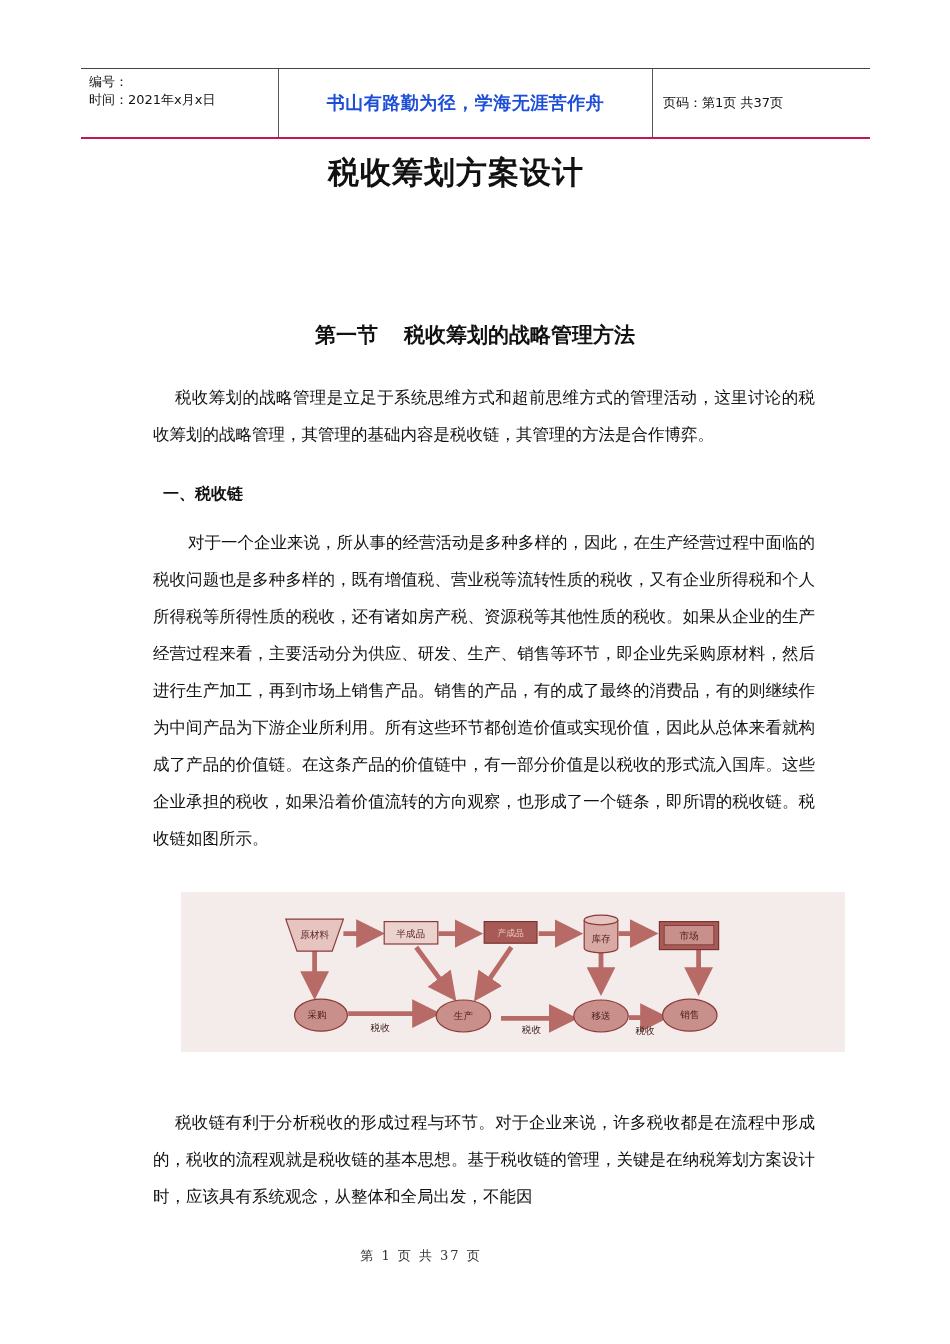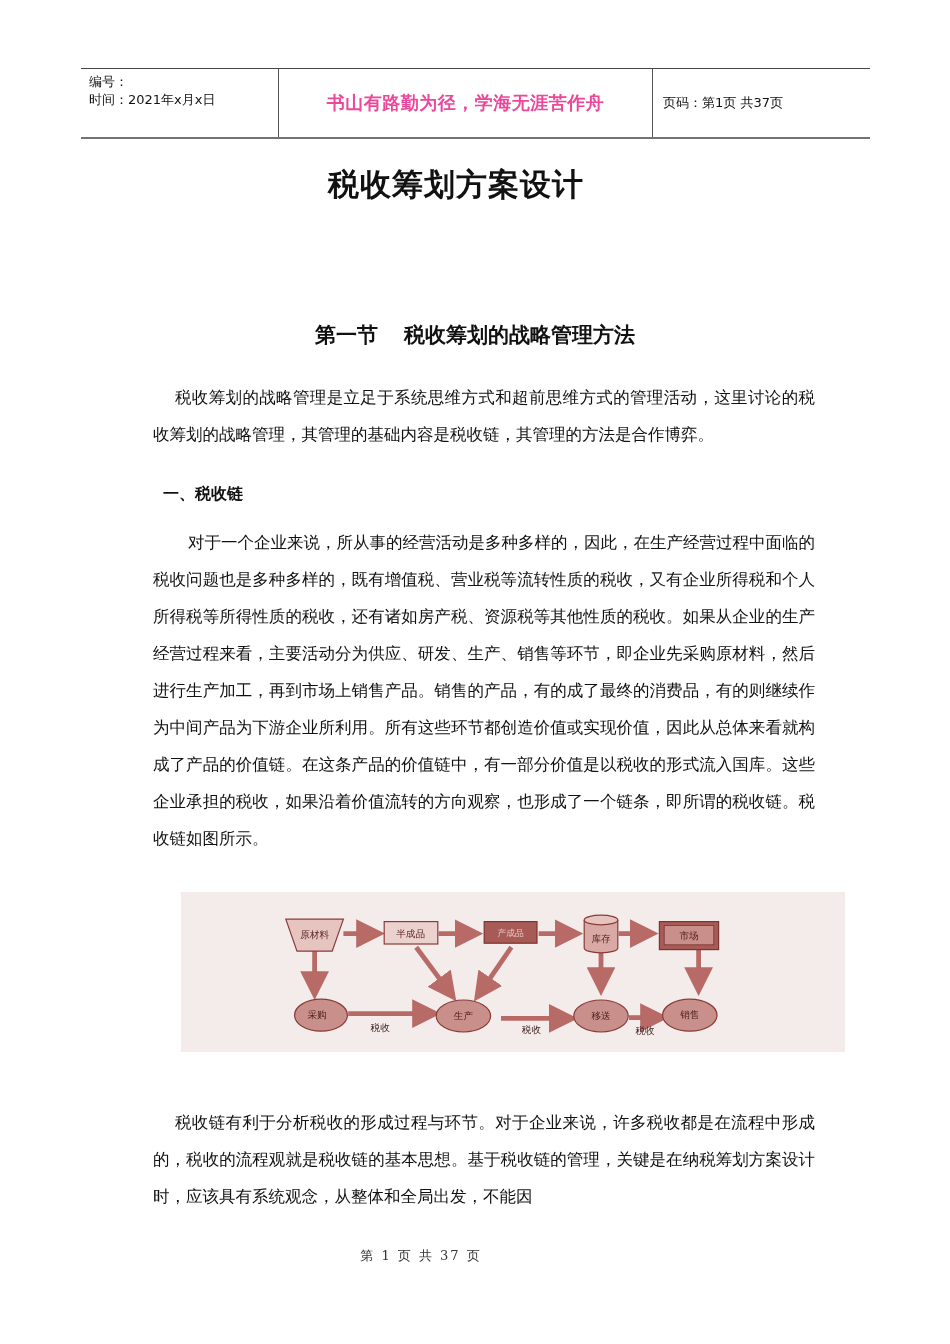--- a/index.html
+++ b/index.html
@@ -3,30 +3,30 @@
   <meta charset="utf-8">
   <style>
     html, body { margin: 0; padding: 0; background: #ffffff; }
     body {
       width: 950px; height: 1344px; position: relative; overflow: hidden;
       font-family: "DejaVu Serif", "Liberation Serif", serif;
       color: #111;
     }
     .header-table {
       position: absolute; left: 81px; top: 68px; width: 789px; height: 68px;
-      border-top: 1.5px solid #444; border-bottom: 2px solid #737373;
+      border-top: 1.5px solid #444; border-bottom: 2px solid #be185d;
       display: flex;
     }
     .hcell { position: relative; height: 100%; box-sizing: border-box; }
     .hcell-left { width: 197px; padding: 4px 0 0 8px; font-family: "DejaVu Sans", "Liberation Sans", sans-serif; font-size: 13px; line-height: 18px; color: #111; }
     .hcell-mid { width: 375px; border-left: 1px solid #555; border-right: 1px solid #555; display: flex; align-items: center; justify-content: center; }
-    .hcell-mid span { color: #ec4899; font-size: 18px; font-weight: bold; font-family: "DejaVu Sans", "Liberation Sans", sans-serif; letter-spacing: 0.5px; }
+    .hcell-mid span { color: #1d4ed8; font-size: 18px; font-weight: bold; font-family: "DejaVu Sans", "Liberation Sans", sans-serif; letter-spacing: 0.5px; }
     .hcell-right { flex: 1; display: flex; align-items: center; padding-left: 10px; font-family: "DejaVu Sans", "Liberation Sans", sans-serif; font-size: 13px; }
     .doc-title {
-      position: absolute; left: 0; width: 912px; top: 164px; text-align: center;
+      position: absolute; left: 0; width: 912px; top: 152px; text-align: center;
       font-family: "DejaVu Sans", "Liberation Sans", sans-serif; font-weight: bold; font-size: 31px; letter-spacing: 1px;
     }
     .section-title {
       position: absolute; left: 0; width: 950px; top: 321px; text-align: center;
       font-family: "DejaVu Sans", "Liberation Sans", sans-serif; font-weight: bold; font-size: 21px;
     }
     .section-title .gap { display: inline-block; width: 26px; }
     .para {
       position: absolute; left: 145px; width: 662px;
       font-size: 16.5px; line-height: 37px; text-align: justify; text-justify: inter-character;

